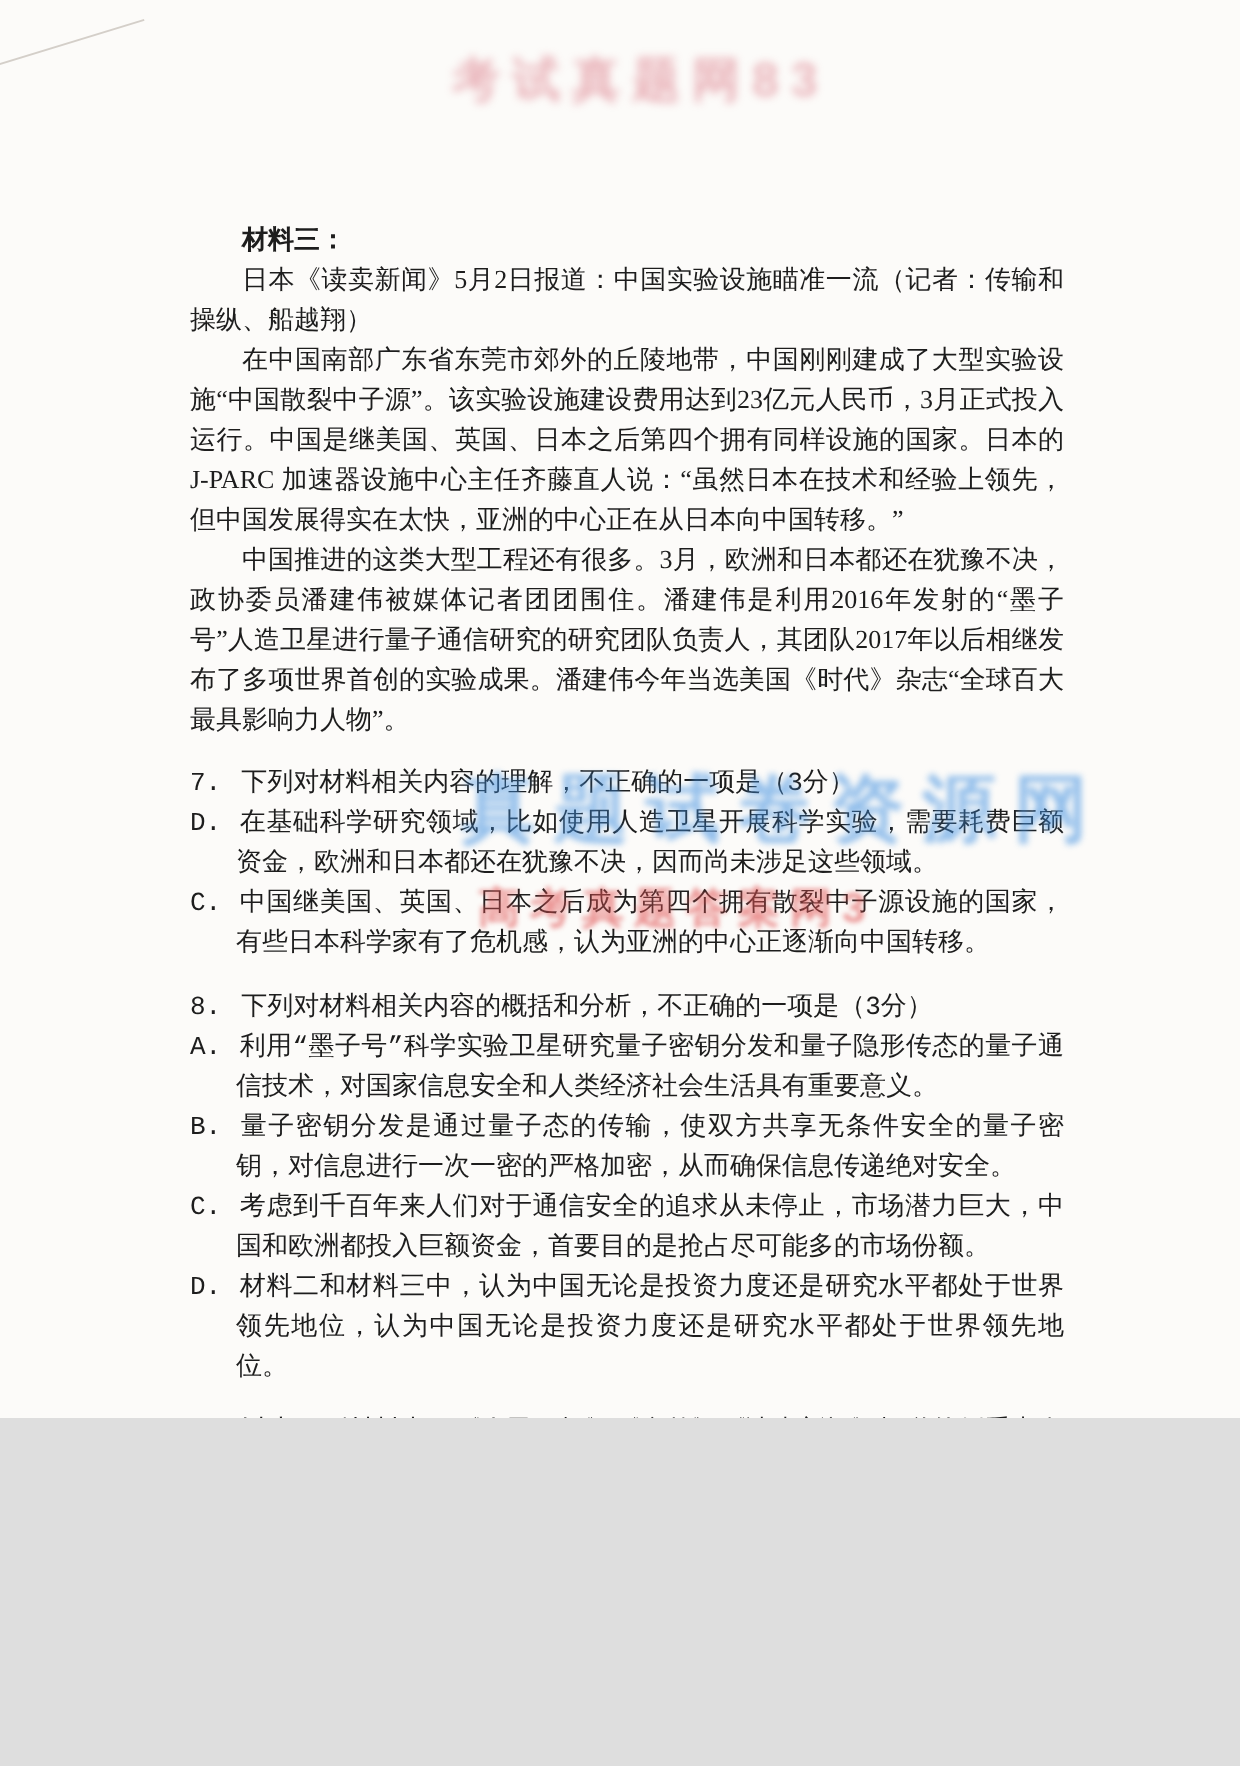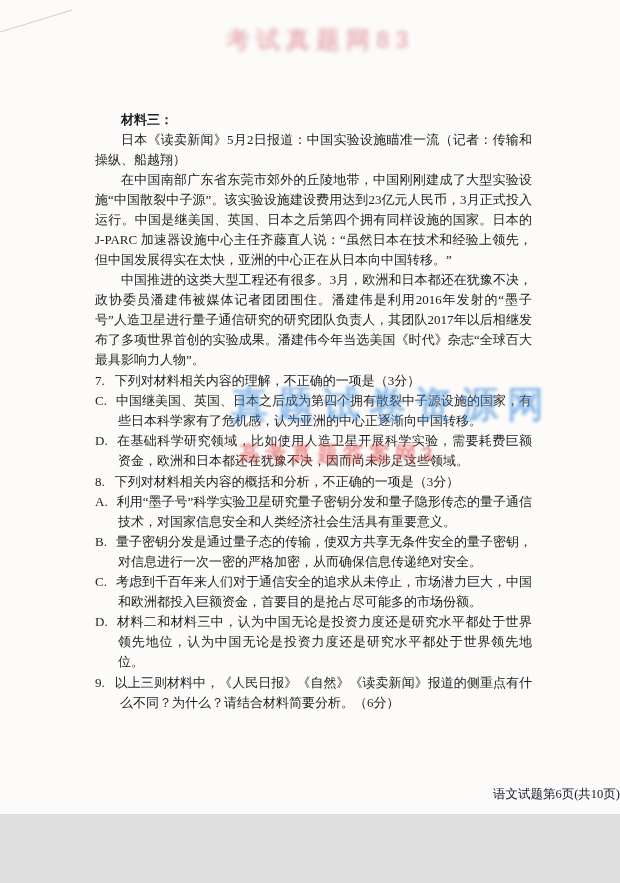--- a/index.html
+++ b/index.html
@@ -1,39 +1,39 @@
 <!DOCTYPE html>
 <html><head>
 <meta charset="utf-8">
 <style>
   html,body{margin:0;padding:0;background:#dedede;}
   .sheet{
     position:relative;
-    width:620px;height:814px;
+    width:620px;height:709px;
     background:#fcfbf9;
     overflow:hidden;
     font-family:"Liberation Serif","DejaVu Serif",serif;
     color:#1d1d1d;
   }
   .artifact{
     position:absolute;left:-12px;top:22px;width:86px;height:1px;
     background:#d4cfc9;transform:rotate(-17deg);
   }
   .content{
     position:absolute;left:95px;top:110px;width:437px;
     font-size:13px;line-height:20px;text-align:justify;
     z-index:1;
   }
   .content p{margin:0;}
   .heading{
     font-weight:700;text-indent:2em;
     font-family:"Liberation Sans","DejaVu Sans",sans-serif;
   }
   .para{text-indent:2em;}
-  .question{margin-top:1px;}
+  .question{margin-top:12px;font-family:Liberation Mono, monospace;}
   .qstem{padding-left:25px;text-indent:-25px;}
   .q-num{margin-right:10px;}
   .option{margin-left:23px;padding-left:23px;text-indent:-23px;}
   .opt-label{margin-right:9px;}
   .footer{
     position:absolute;top:786px;left:0;width:100%;
     text-align:right;font-size:12.5px;color:#0f172a;z-index:1;
   }
   .wm{position:absolute;z-index:3;white-space:nowrap;
       font-family:"Liberation Sans","DejaVu Sans",sans-serif;font-weight:700;}
@@ -59,22 +59,22 @@
 
   <div class="content">
 
     <p class="heading">材料三：</p>
     <p class="para">日本《读卖新闻》5月2日报道：中国实验设施瞄准一流（记者：传输和操纵、船越翔）</p>
     <p class="para">在中国南部广东省东莞市郊外的丘陵地带，中国刚刚建成了大型实验设施“中国散裂中子源”。该实验设施建设费用达到23亿元人民币，3月正式投入运行。中国是继美国、英国、日本之后第四个拥有同样设施的国家。日本的 J-PARC 加速器设施中心主任齐藤直人说：“虽然日本在技术和经验上领先，但中国发展得实在太快，亚洲的中心正在从日本向中国转移。”</p>
     <p class="para">中国推进的这类大型工程还有很多。3月，欧洲和日本都还在犹豫不决，政协委员潘建伟被媒体记者团团围住。潘建伟是利用2016年发射的“墨子号”人造卫星进行量子通信研究的研究团队负责人，其团队2017年以后相继发布了多项世界首创的实验成果。潘建伟今年当选美国《时代》杂志“全球百大最具影响力人物”。</p>
 
     <div class="question">
       <p class="qstem"><span class="q-num">7.</span><span>下列对材料相关内容的理解，不正确的一项是（3分）</span></p>
+      <p class="option"><span class="opt-label">D.</span><span>在基础科学研究领域，比如使用人造卫星开展科学实验，需要耗费巨额资金，欧洲和日本都还在犹豫不决，因而尚未涉足这些领域。</span></p>
       <p class="option"><span class="opt-label">C.</span><span>中国继美国、英国、日本之后成为第四个拥有散裂中子源设施的国家，有些日本科学家有了危机感，认为亚洲的中心正逐渐向中国转移。</span></p>
-      <p class="option"><span class="opt-label">D.</span><span>在基础科学研究领域，比如使用人造卫星开展科学实验，需要耗费巨额资金，欧洲和日本都还在犹豫不决，因而尚未涉足这些领域。</span></p>
     </div>
 
     <div class="question">
       <p class="qstem"><span class="q-num">8.</span><span>下列对材料相关内容的概括和分析，不正确的一项是（3分）</span></p>
       <p class="option"><span class="opt-label">A.</span><span>利用“墨子号”科学实验卫星研究量子密钥分发和量子隐形传态的量子通信技术，对国家信息安全和人类经济社会生活具有重要意义。</span></p>
       <p class="option"><span class="opt-label">B.</span><span>量子密钥分发是通过量子态的传输，使双方共享无条件安全的量子密钥，对信息进行一次一密的严格加密，从而确保信息传递绝对安全。</span></p>
       <p class="option"><span class="opt-label">C.</span><span>考虑到千百年来人们对于通信安全的追求从未停止，市场潜力巨大，中国和欧洲都投入巨额资金，首要目的是抢占尽可能多的市场份额。</span></p>
       <p class="option"><span class="opt-label">D.</span><span>材料二和材料三中，认为中国无论是投资力度还是研究水平都处于世界领先地位，认为中国无论是投资力度还是研究水平都处于世界领先地位。</span></p>
     </div>
 

